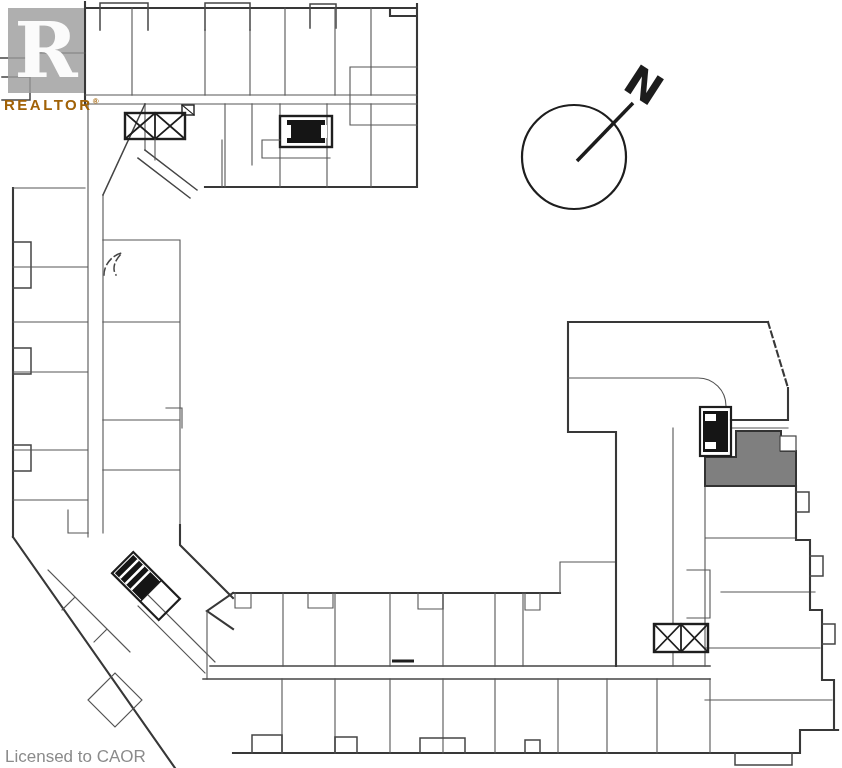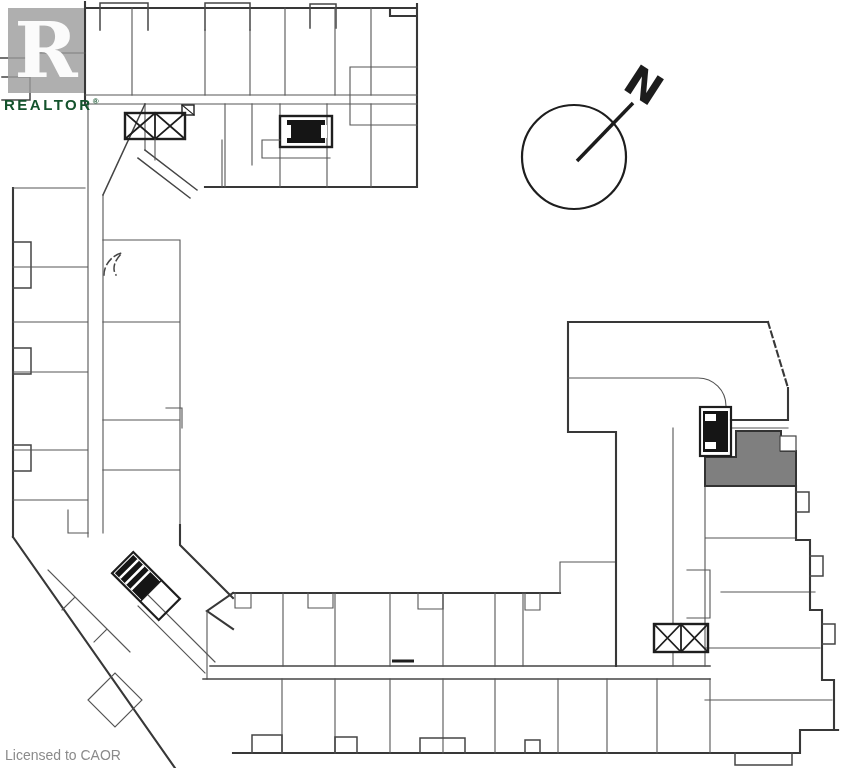--- a/index.html
+++ b/index.html
@@ -12,23 +12,23 @@
   .sym{stroke:#1e1e1e;fill:none;stroke-linecap:square;}
   .dash{stroke-dasharray:6 4;}
   .sq{stroke-dasharray:7 4;}
   
   .watermark{position:absolute;left:8px;top:8px;}
   .wm-block{width:76px;height:85px;background:rgba(158,158,158,0.82);
             display:flex;align-items:center;justify-content:center;}
   .wm-letter{font-family:"DejaVu Serif", serif;font-weight:bold;font-size:76px;
              line-height:85px;color:#fbfbfb;}
   .wm-text{position:absolute;left:-4px;top:88px;white-space:nowrap;
-           font-size:15px;letter-spacing:2.5px;color:#14532d;font-weight:600;}
+           font-size:15px;letter-spacing:2.5px;color:#a16207;font-weight:600;}
   .wm-text sup{font-size:8px;letter-spacing:0;}
-  .license{position:absolute;left:5px;top:747px;font-size:14px;color:#8b8b8b;}
+  .license{position:absolute;left:5px;top:747px;font-size:17px;color:#8b8b8b;}
   .nlabel{font-family:"DejaVu Sans", sans-serif;font-weight:bold;font-size:42px;fill:#1c1c1c;}
 </style>
 </head>
 <body>
 
 <div class="canvas">
 <svg width="842" height="768" viewBox="0 0 842 768">
 
   <g>
     <path class="w2" d="M85,2 V104 M85,8 H417 M417,4 V187 M417,187 H205 M390,8 V16 H417"></path>

